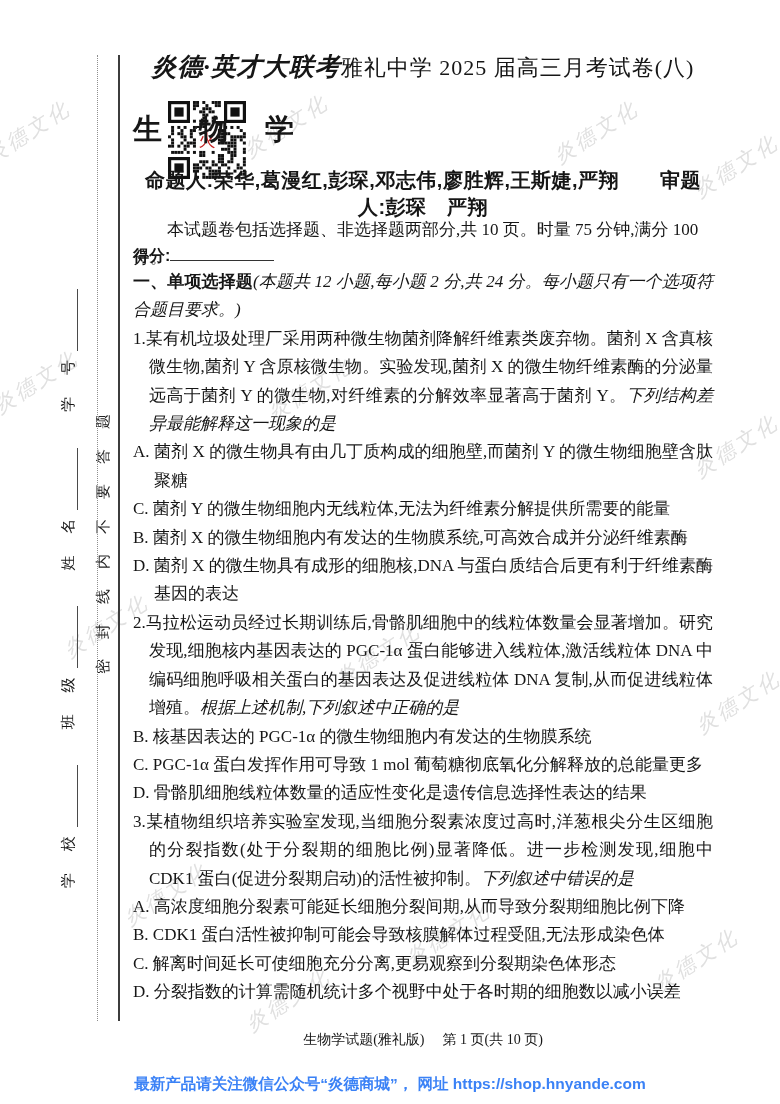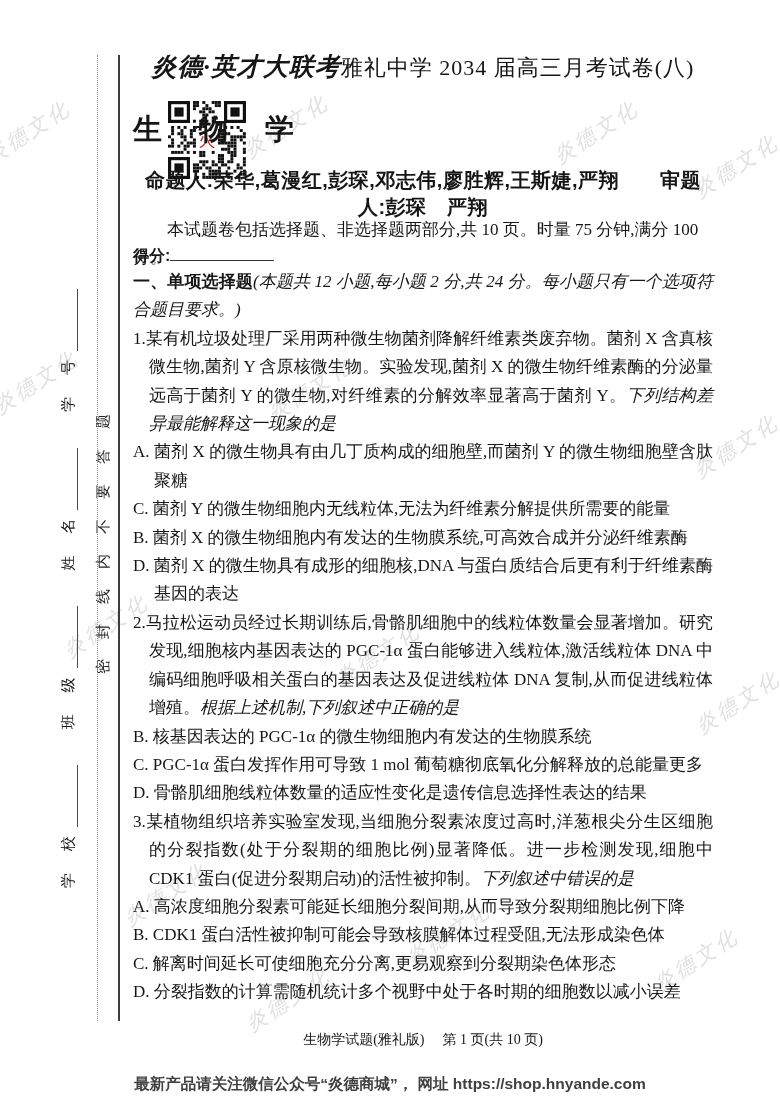--- a/index.html
+++ b/index.html
@@ -78,21 +78,21 @@
   .sec-head{padding-left:0;}
   .sec-title{font-weight:bold;font-family:"Liberation Sans","DejaVu Sans",sans-serif;}
   .kai{font-style:italic;}
   .q-stem{padding-left:16px;text-indent:-16px;}
   .opt{margin-left:13px;padding-left:21px;text-indent:-21px;}
 
   .footer{position:absolute;left:133px;top:1031px;width:580px;text-align:center;font-size:14px;}
   .footer span{margin:0 9px;}
   .promo{
     position:absolute;left:0;top:1074px;width:780px;text-align:center;
-    font-size:15.5px;font-weight:600;color:#404040;
+    font-size:15.5px;font-weight:600;color:#3b82f6;
     font-family:"Liberation Sans","DejaVu Sans",sans-serif;
   }
   .qr svg rect{fill:#111;}
   .qr svg rect.w{fill:#fff;}
 </style>
 </head>
 <body>
 
 <div class="page">
 
@@ -127,21 +127,21 @@
     <span class="sb-field">
       <span class="sb-label">学 号</span>
         <span class="sb-blank"></span>
     </span>
   </div>
   <div class="seal-line">密封线内不要答题</div>
   <div class="vline-dotted"></div>
   <div class="vline-solid"></div>
 
   <div class="header-line">
-    <span class="brand">炎德·英才大联考</span><span class="header-rest">雅礼中学 2034 届高三月考试卷(八)</span>
+    <span class="brand">炎德·英才大联考</span><span class="header-rest">雅礼中学 2025 届高三月考试卷(八)</span>
   </div>
 
   <div class="qr">
     <svg width="78" height="78" viewBox="0 0 78 78" xmlns="http://www.w3.org/2000/svg">
       <rect class="w" x="0" y="0" width="78" height="78"></rect>
       <g id="qr-modules">
           <rect x="24.96" y="0.00" width="2.96" height="2.96"></rect>
           <rect x="28.08" y="0.00" width="2.96" height="2.96"></rect>
           <rect x="34.32" y="0.00" width="2.96" height="2.96"></rect>
           <rect x="43.68" y="0.00" width="2.96" height="2.96"></rect>

